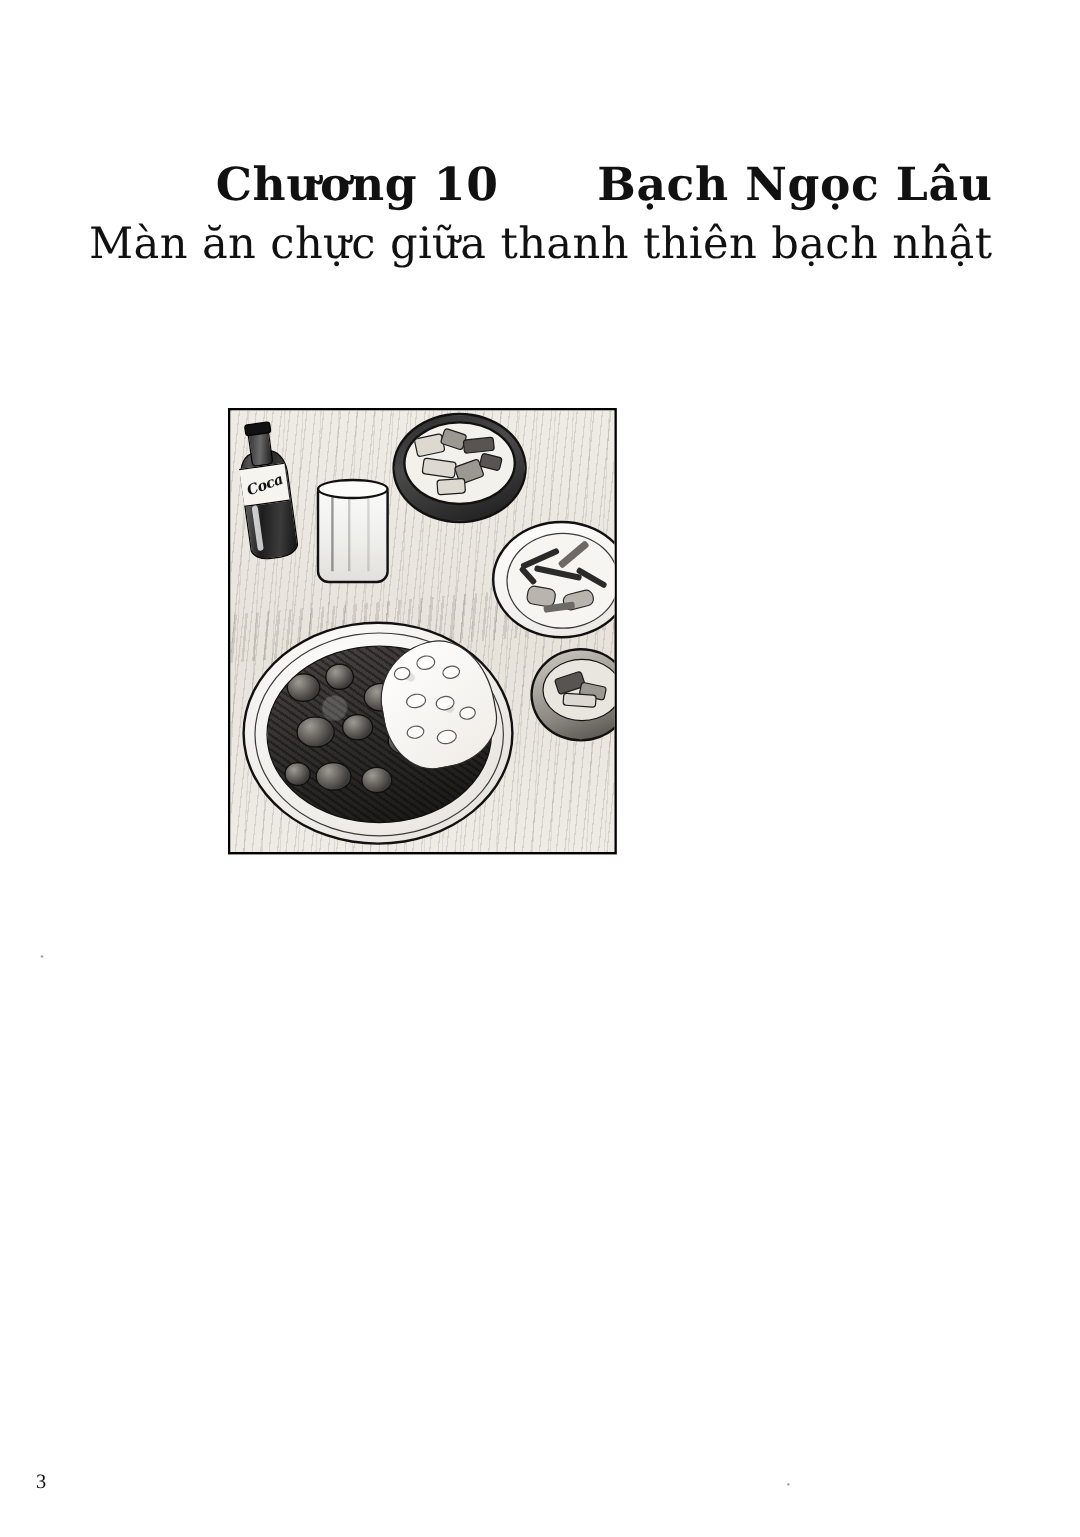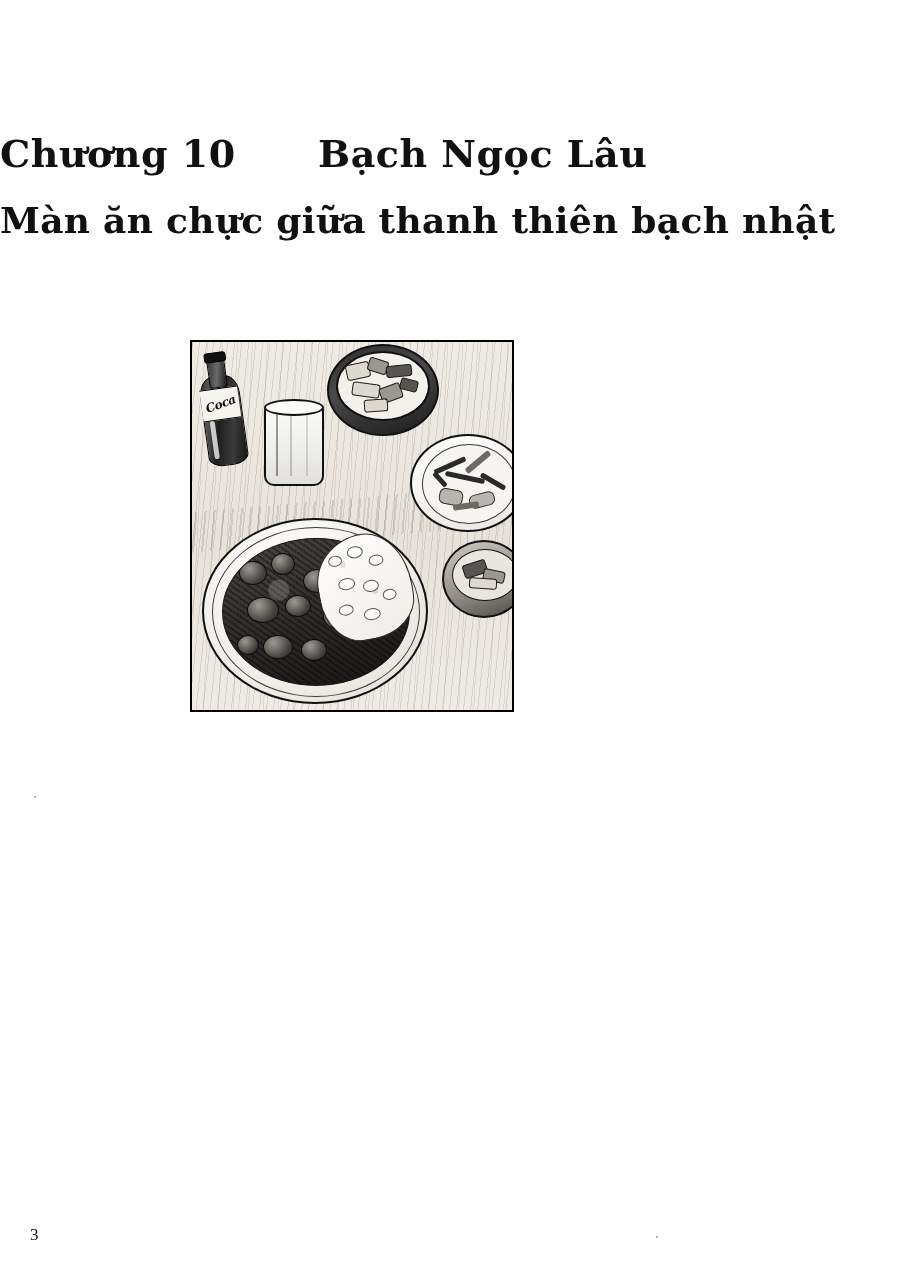--- a/index.html
+++ b/index.html
@@ -20,40 +20,40 @@
     inset: 0;
     background: #ffffff;
   }
 
   
   .heading-block {
     position: absolute;
     left: 0;
     top: 130px;
     width: 827px;
-    text-align: left;
+    text-align: right;
   }
   .heading-line1 {
     font-family: "DejaVu Serif", serif;
     font-size: 38px;
     font-weight: 700;
     letter-spacing: 0.5px;
     color: #111111;
     white-space: pre;
     line-height: 1.25;
   }
   .heading-line2 {
     font-family: "DejaVu Serif", serif;
     font-size: 36px;
-    font-weight: 700;
+    font-weight: 400;
     letter-spacing: 0.3px;
     color: #111111;
     white-space: pre;
     line-height: 1.35;
-    margin-top: 18px;
+    margin-top: 2px;
   }
 
   
   .panel {
     position: absolute;
     left: 190px;
     top: 340px;
     width: 320px;
     height: 368px;
     border: 2px solid #000000;

